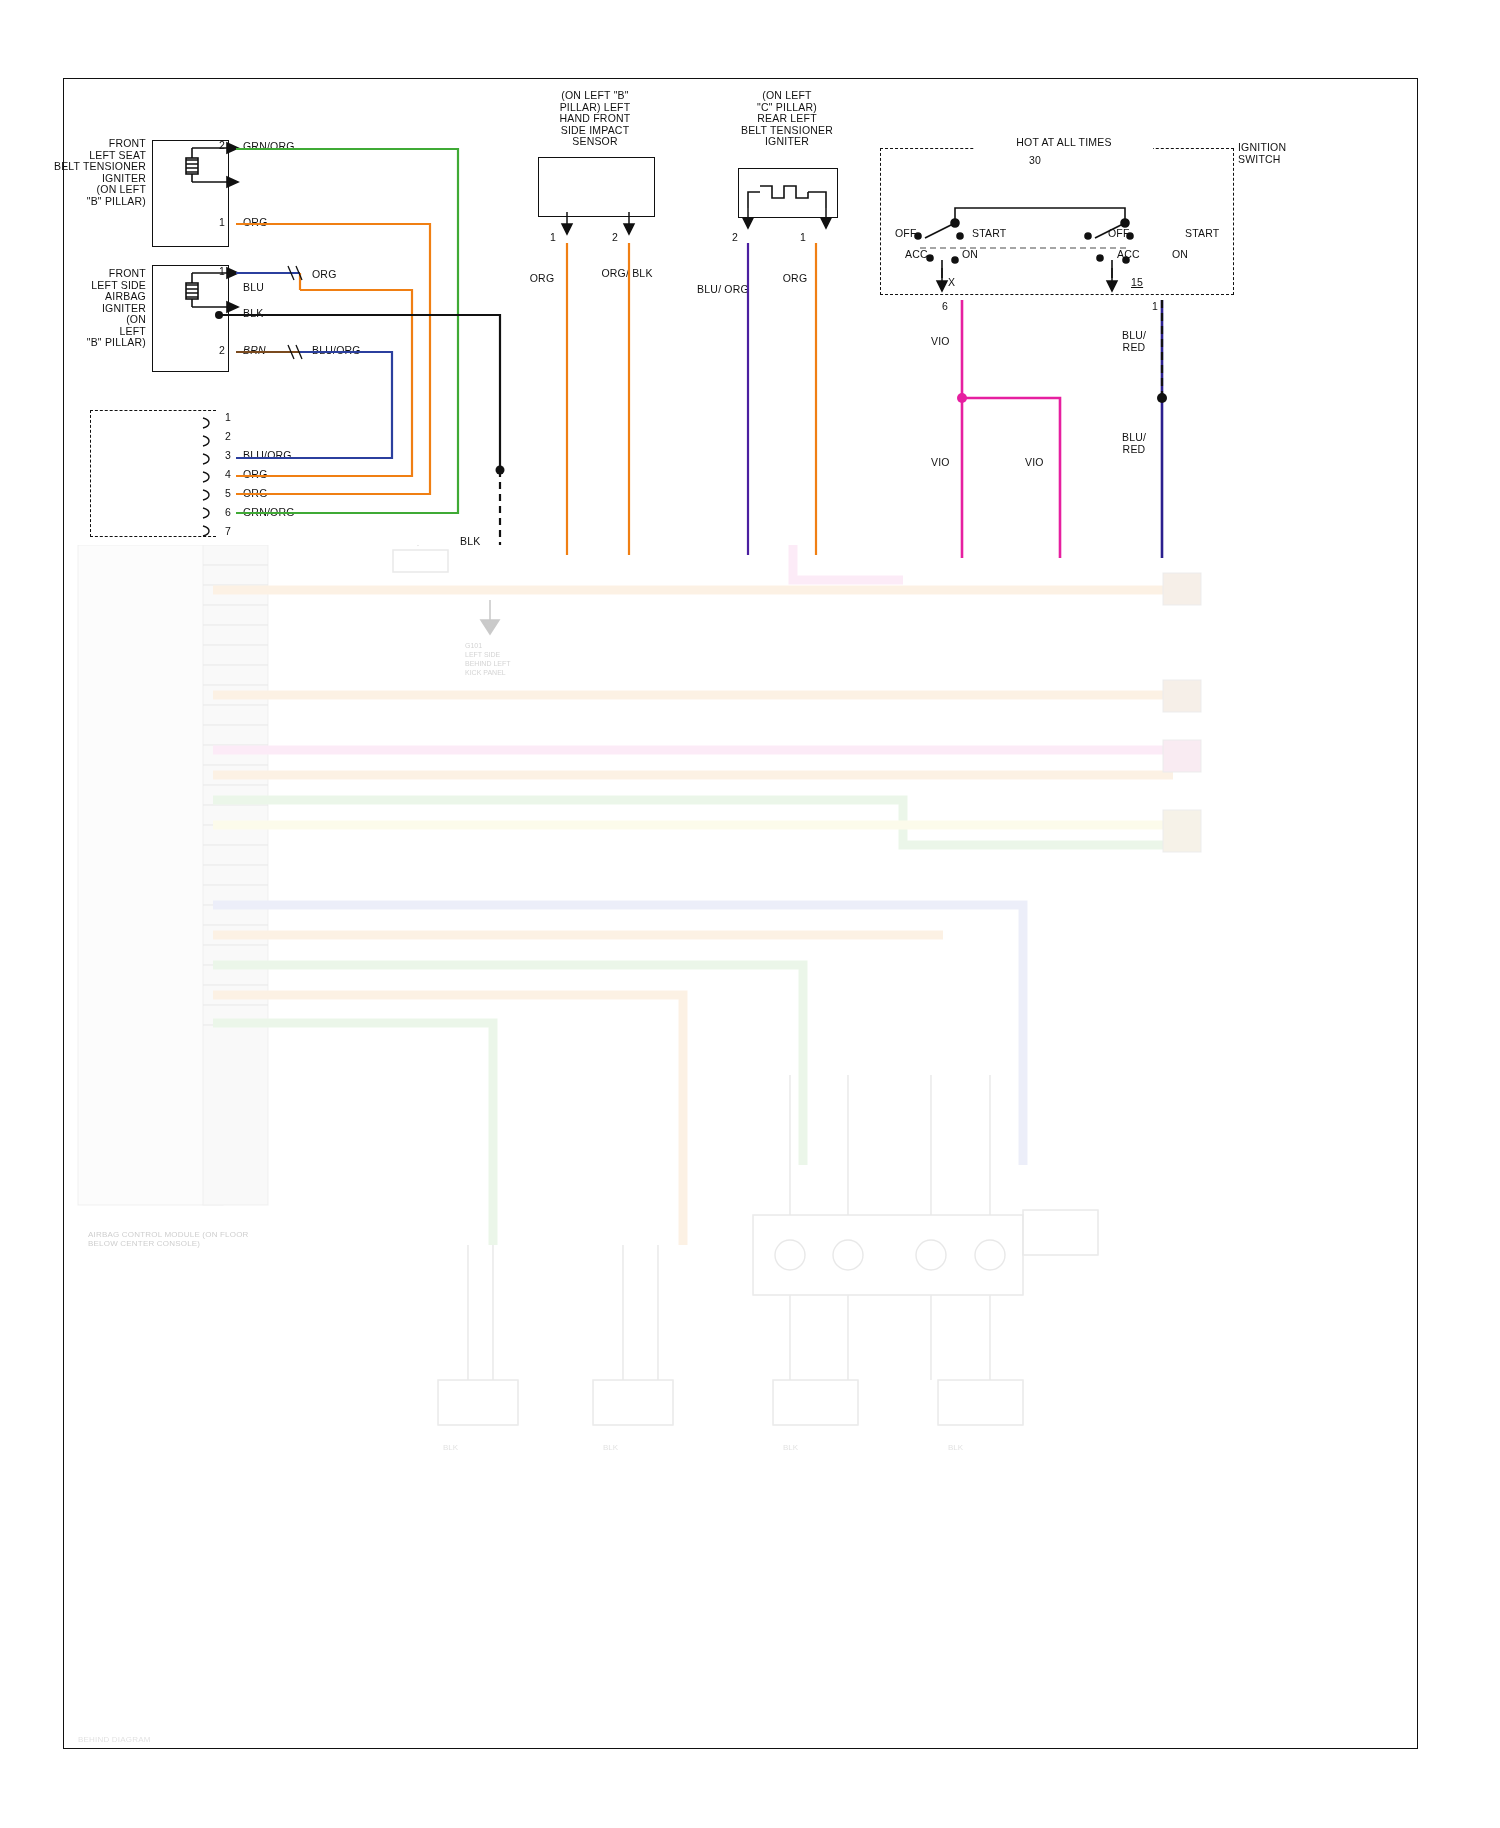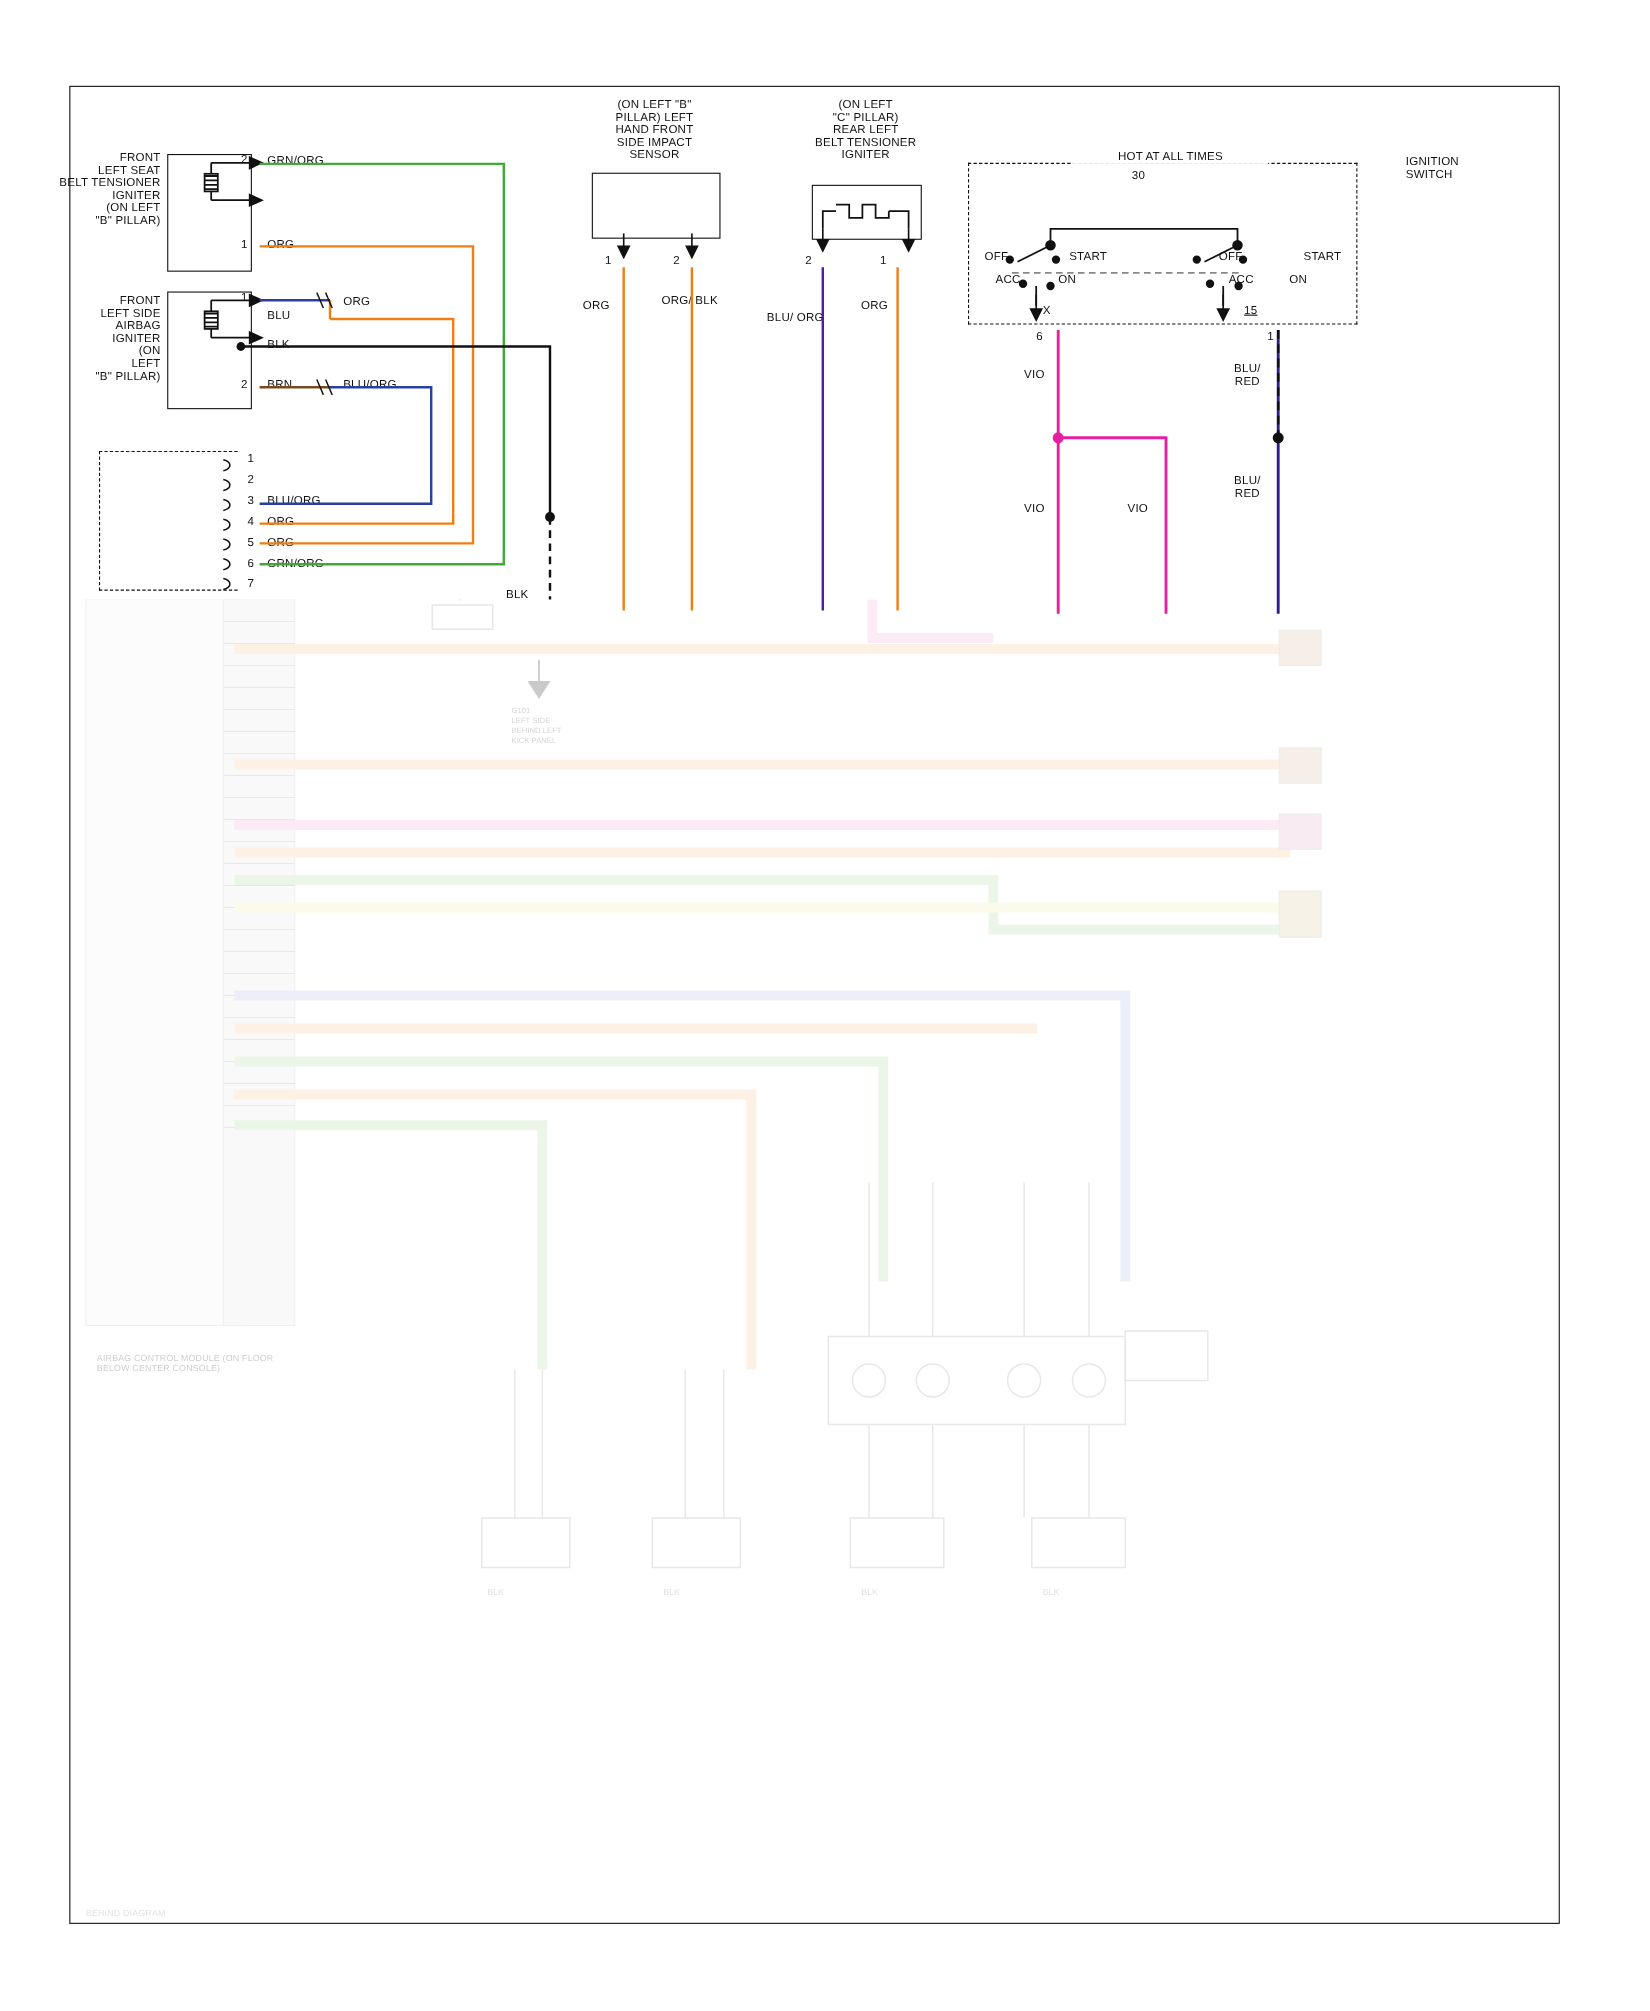--- a/index.html
+++ b/index.html
@@ -166,21 +166,21 @@
       <path d="M75 37 L86 42 L75 47 Z" fill="#111"></path>
       <rect x="34" y="18" width="12" height="16" fill="#fff"></rect>
       <path d="M34 20 L46 20 M34 24 L46 24 M34 28 L46 28 M34 32 L46 32"></path>
     </g>
   </svg>
   <div class="abs lbl" style="left:219px;top:266px;">1</div>
   <div class="abs lbl" style="left:243px;top:282px;">BLU</div>
   <div class="abs lbl" style="left:312px;top:269px;">ORG</div>
   <div class="abs lbl" style="left:243px;top:308px;">BLK</div>
   <div class="abs lbl" style="left:219px;top:345px;">2</div>
-  <div class="abs lbl" style="left:243px;top:345px;">BRN</div>
+  <div class="abs lbl" style="left:243px;top:345px;font-style:italic;">BRN</div>
   <div class="abs lbl" style="left:312px;top:345px;">BLU/ORG</div>
 
   <div class="box" style="left:538px;top:157px;width:115px;height:58px;"></div>
   <div class="abs lbl c" style="left:520px;top:90px;width:150px;">
     <div>(ON LEFT "B"</div>
     <div>PILLAR) LEFT</div>
     <div>HAND FRONT</div>
     <div>SIDE IMPACT</div>
     <div>SENSOR</div>
   </div>
@@ -222,21 +222,21 @@
   </svg>
   <div class="abs lbl" style="left:732px;top:232px;">2</div>
   <div class="abs lbl" style="left:800px;top:232px;">1</div>
   <div class="abs lbl c" style="left:696px;top:268px;width:54px;margin-top:16px;">
     <div>BLU/ ORG</div>
   </div>
   <div class="abs lbl c" style="left:772px;top:273px;width:46px;">ORG</div>
 
   <div class="dash" style="left:880px;top:148px;width:352px;height:145px;"></div>
   <div class="abs lbl c" style="left:975px;top:137px;width:170px;background:#fff;padding:0 4px;">HOT AT ALL TIMES</div>
-  <div class="abs lbl" style="left:1238px;top:142px;width:70px;margin-left:40px;">
+  <div class="abs lbl" style="left:1238px;top:142px;width:70px;">
     <div style="">IGNITION</div>
     <div>SWITCH</div>
   </div>
   <div class="abs lbl c" style="left:1020px;top:155px;width:30px;">30</div>
 
   <svg class="abs" style="left:880px;top:148px;" width="352px" height="145px">
     <g stroke="#111" stroke-width="1.6" fill="none">
 
       <path d="M75 183 L75 180 L75 180"></path>
       <path d="M75 75 L75 60 L245 60 L245 75"></path>

